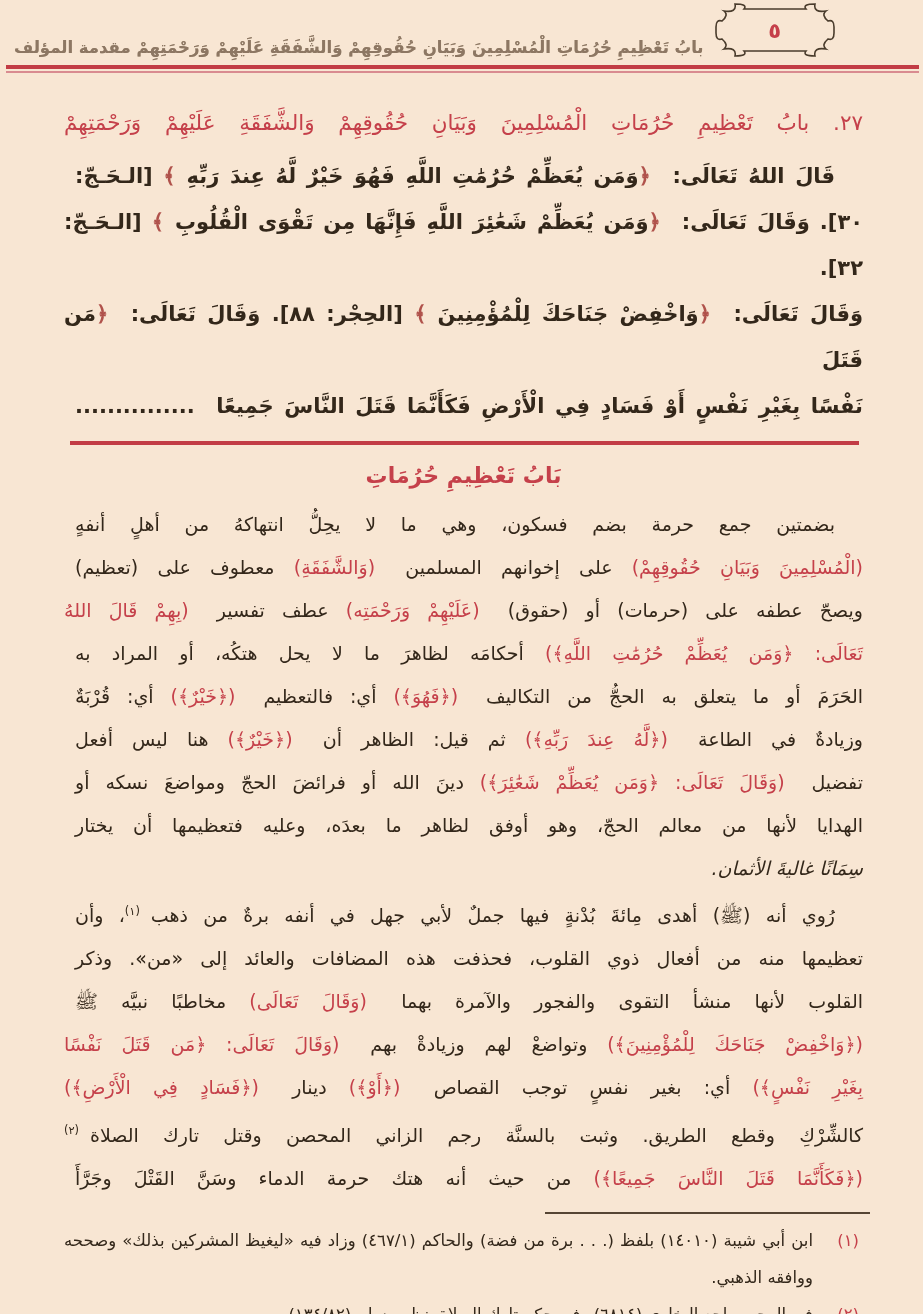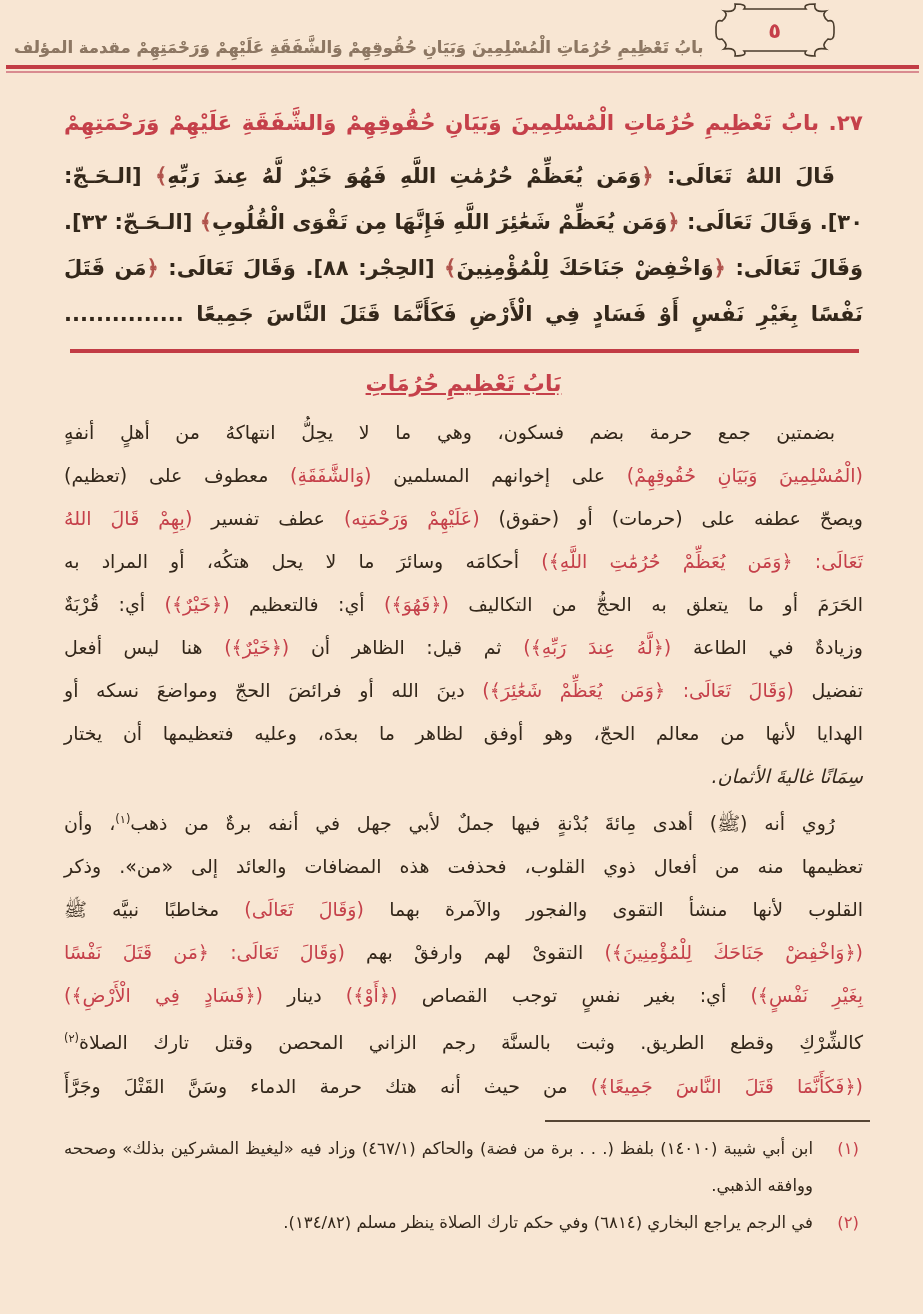--- a/index.html
+++ b/index.html
@@ -27,38 +27,38 @@
     font-size:16.5px;color:#8d7763;letter-spacing:0;
     white-space:nowrap;line-height:1.2;font-weight:bold;
     text-shadow:0 0 .4px #b5a38c;
   }
   .rule-thick{height:4px;background:#c23c45;margin:7px 4px 0 6px;}
   .rule-thin{height:2px;background:#d98b90;margin:2px 4px 0 6px;}
 
   
   .content{padding:0 60px 0 64px;}
   .chapter-title{
-    margin-top:30px;color:#c5404a;font-weight:bold;font-size:21.5px;
+    margin-top:30px;color:#c5404a;font-weight:normal;font-size:21.5px;
     text-align:justify;text-align-last:justify;line-height:40px;
   }
   .verses{margin-top:10px;font-size:21px;font-weight:bold;}
   .verses .tline{line-height:46px;}
   .mid-rule{height:4px;background:#c23c45;margin:12px 4px 0 6px;}
   .section-title{
     margin-top:10px;color:#c5404a;font-weight:bold;font-size:22px;
-    text-align:center;line-height:42px;text-decoration:underline;
+    text-align:center;line-height:42px;
   }
   .commentary{margin-top:6px;font-size:19px;}
   .commentary .tline{line-height:43px;}
 
   .tline{text-align:justify;text-align-last:justify;}
   .tline.r{text-align:left;text-align-last:right;font-style:italic;}
   .tline.ind{text-indent:28px;}
 
-  .seg-k{color:#33271a;}
+  .seg-k{color:#33271a;margin-left:11px;}
   .seg-r{color:#c5404a;}
   .seg-o{color:#b0524b;}
   .seg-sup{color:#33271a;font-size:0.6em;vertical-align:super;}
 
   
   .fn-divider{
     height:2px;background:#564534;width:325px;
     margin:12px 2px 0 auto; 
     margin-right:53px;
   }
@@ -95,30 +95,30 @@
       </div>
 
     <div class="mid-rule"></div>
 
     <div class="section-title">بَابُ تَعْظِيمِ حُرُمَاتِ</div>
 
     <div class="commentary">
         <div class="tline ind"><span class="seg-k">بضمتين جمع حرمة بضم فسكون، وهي ما لا يحِلُّ انتهاكهُ من أهلٍ أنفهٍ</span></div>
         <div class="tline"><span class="seg-r">(الْمُسْلِمِينَ وَبَيَانِ حُقُوقِهِمْ) </span><span class="seg-k">على إخوانهم المسلمين </span><span class="seg-r">(وَالشَّفَقَةِ) </span><span class="seg-k">معطوف على (تعظيم)</span></div>
         <div class="tline"><span class="seg-k">ويصحّ عطفه على (حرمات) أو (حقوق) </span><span class="seg-r">(عَلَيْهِمْ وَرَحْمَتِه) </span><span class="seg-k">عطف تفسير </span><span class="seg-r">(بِهِمْ قَالَ اللهُ</span></div>
-        <div class="tline"><span class="seg-r">تَعَالَى: ﴿وَمَن يُعَظِّمْ حُرُمَٰتِ اللَّهِ﴾) </span><span class="seg-k">أحكامَه وسائرَ ما لا يحل هتكُه، أو المراد به</span></div>
+        <div class="tline"><span class="seg-r">تَعَالَى: ﴿وَمَن يُعَظِّمْ حُرُمَٰتِ اللَّهِ﴾) </span><span class="seg-k">أحكامَه لظاهرَ ما لا يحل هتكُه، أو المراد به</span></div>
         <div class="tline"><span class="seg-k">الحَرَمَ أو ما يتعلق به الحجُّ من التكاليف </span><span class="seg-r">(﴿فَهُوَ﴾) </span><span class="seg-k">أي: فالتعظيم </span><span class="seg-r">(﴿خَيْرٌ﴾) </span><span class="seg-k">أي: قُرْبَةٌ</span></div>
         <div class="tline"><span class="seg-k">وزيادةٌ في الطاعة </span><span class="seg-r">(﴿لَّهُ عِندَ رَبِّهِ﴾) </span><span class="seg-k">ثم قيل: الظاهر أن </span><span class="seg-r">(﴿خَيْرٌ﴾) </span><span class="seg-k">هنا ليس أفعل</span></div>
         <div class="tline"><span class="seg-k">تفضيل </span><span class="seg-r">(وَقَالَ تَعَالَى: ﴿وَمَن يُعَظِّمْ شَعَٰئِرَ﴾) </span><span class="seg-k">دينَ الله أو فرائضَ الحجّ ومواضعَ نسكه أو</span></div>
         <div class="tline"><span class="seg-k">الهدايا لأنها من معالم الحجّ، وهو أوفق لظاهر ما بعدَه، وعليه فتعظيمها أن يختار</span></div>
         <div class="tline r"><span class="seg-k">سِمَانًا غاليةَ الأثمان.</span></div>
         <div class="tline ind"><span class="seg-k">رُوي أنه (ﷺ) أهدى مِائةَ بُدْنةٍ فيها جملٌ لأبي جهل في أنفه برةٌ من ذهب</span><span class="seg-sup">(١)</span><span class="seg-k">، وأن</span></div>
         <div class="tline"><span class="seg-k">تعظيمها منه من أفعال ذوي القلوب، فحذفت هذه المضافات والعائد إلى «من». وذكر</span></div>
         <div class="tline"><span class="seg-k">القلوب لأنها منشأ التقوى والفجور والآمرة بهما </span><span class="seg-r">(وَقَالَ تَعَالَى) </span><span class="seg-k">مخاطبًا نبيَّه ﷺ</span></div>
-        <div class="tline"><span class="seg-r">(﴿وَاخْفِضْ جَنَاحَكَ لِلْمُؤْمِنِينَ﴾) </span><span class="seg-k">التقوىْ لهم وارفقْ بهم </span><span class="seg-r">(وَقَالَ تَعَالَى: ﴿مَن قَتَلَ نَفْسًا</span></div>
+        <div class="tline"><span class="seg-r">(﴿وَاخْفِضْ جَنَاحَكَ لِلْمُؤْمِنِينَ﴾) </span><span class="seg-k">وتواضعْ لهم وزيادةْ بهم </span><span class="seg-r">(وَقَالَ تَعَالَى: ﴿مَن قَتَلَ نَفْسًا</span></div>
         <div class="tline"><span class="seg-r">بِغَيْرِ نَفْسٍ﴾) </span><span class="seg-k">أي: بغير نفسٍ توجب القصاص </span><span class="seg-r">(﴿أَوْ﴾) </span><span class="seg-k">دينار </span><span class="seg-r">(﴿فَسَادٍ فِي الْأَرْضِ﴾)</span></div>
         <div class="tline"><span class="seg-k">كالشِّرْكِ وقطع الطريق. وثبت بالسنَّة رجم الزاني المحصن وقتل تارك الصلاة</span><span class="seg-sup">(٢)</span></div>
         <div class="tline"><span class="seg-r">(﴿فَكَأَنَّمَا قَتَلَ النَّاسَ جَمِيعًا﴾) </span><span class="seg-k">من حيث أنه هتك حرمة الدماء وسَنَّ القَتْلَ وجَرَّأَ</span></div>
       </div>
 
   </div>
 
   <div class="fn-divider"></div>
 
   <div class="footnotes">

